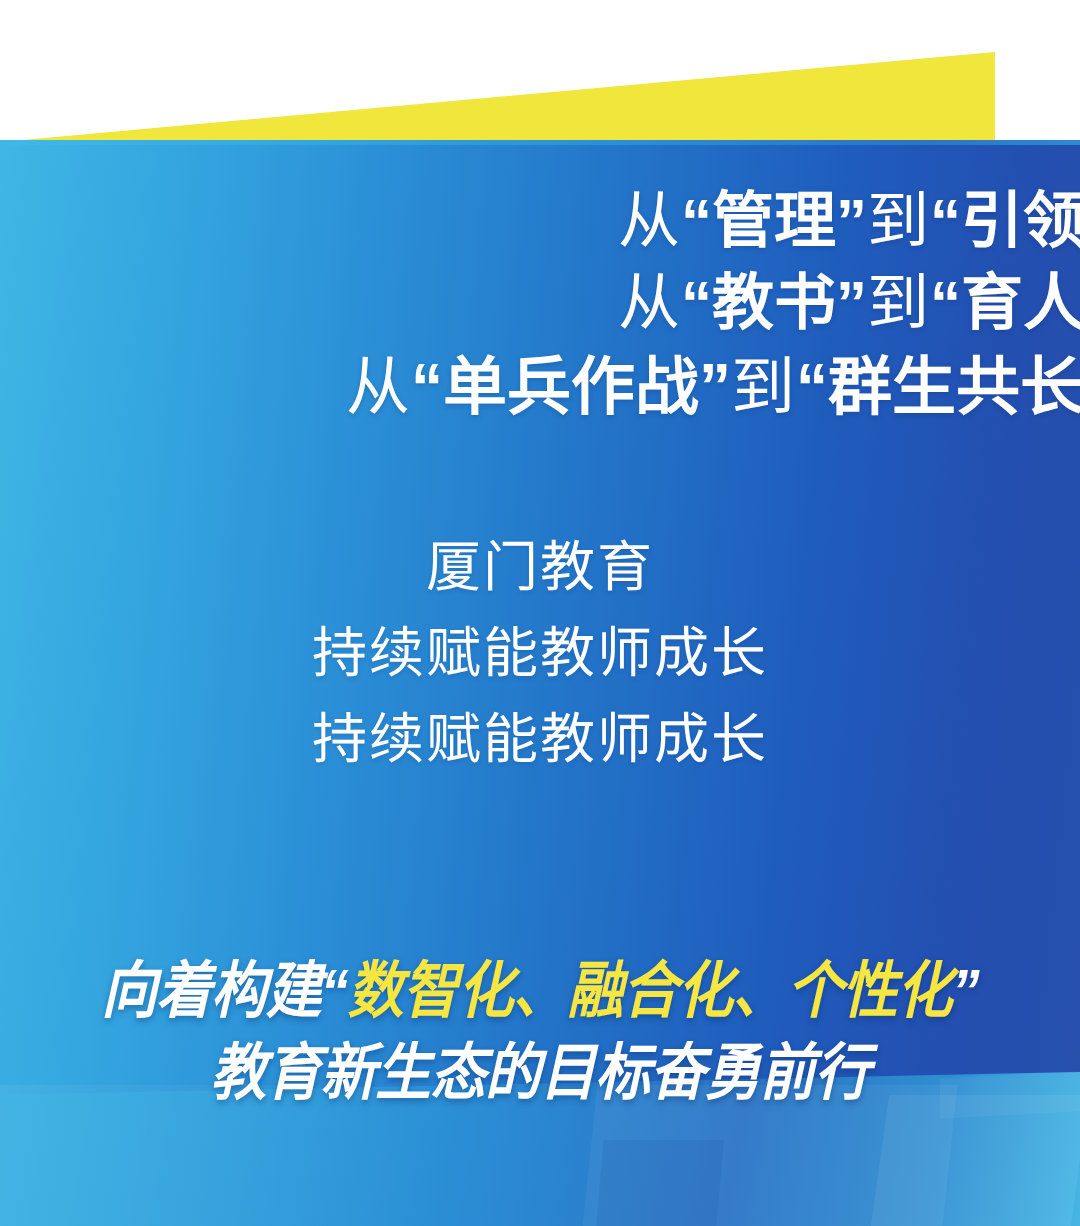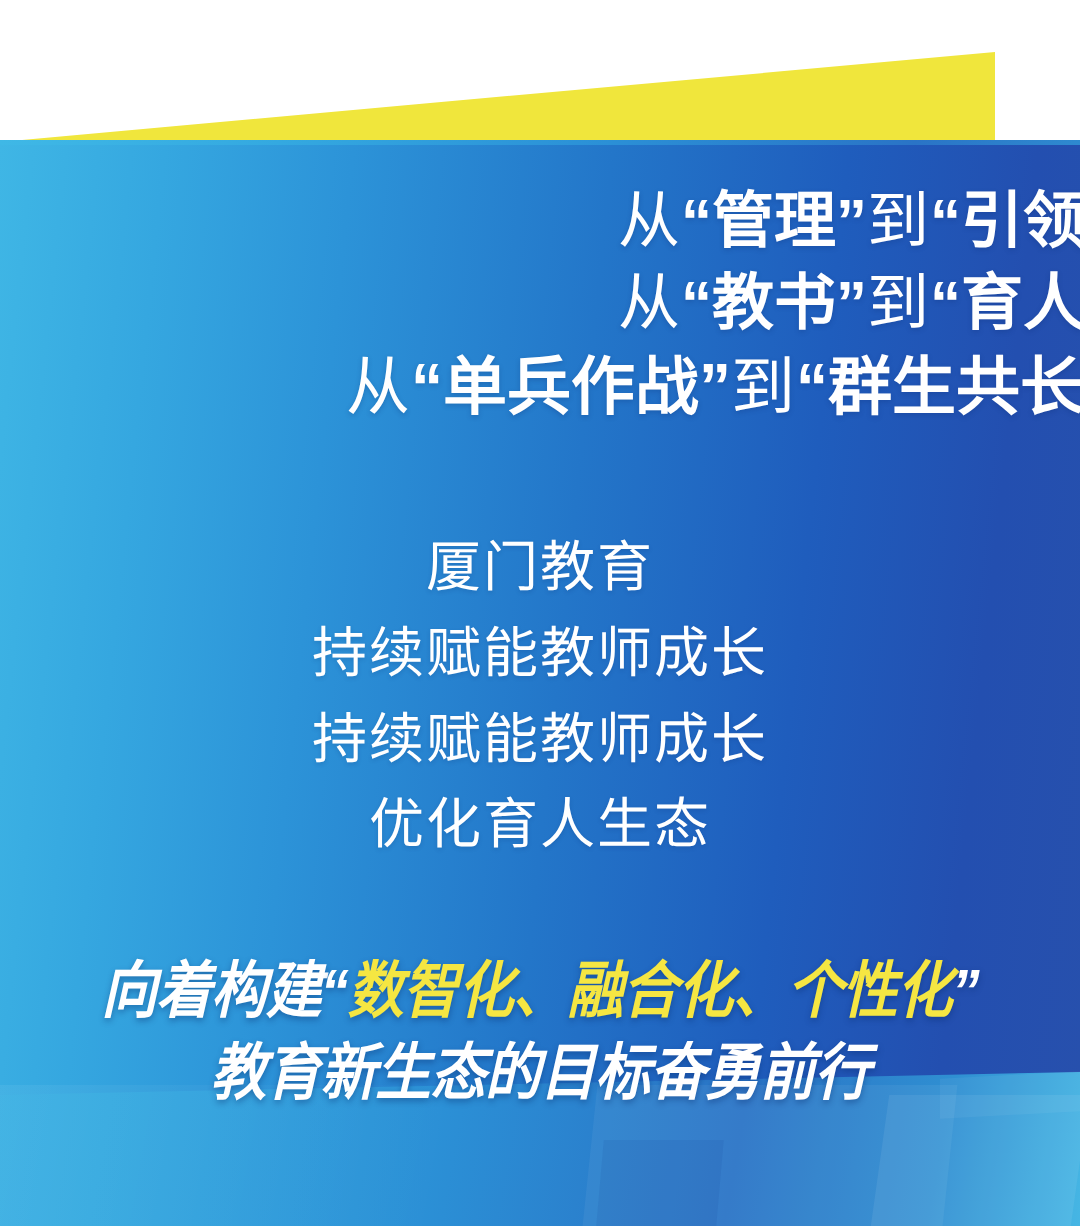--- a/index.html
+++ b/index.html
@@ -227,21 +227,20 @@
       <span class="headline-line wide">
         <span class="hl-plain">从</span><span class="hl-strong">“</span><span class="hl-strong">单兵作战</span><span class="hl-strong">”</span><span class="hl-plain">到</span><span class="hl-strong">“</span><span class="hl-strong">群生共长</span><span class="hl-strong">”</span>
       </span>
 
     </div>
 
     <div class="mid-block">
       <span class="mid-line">厦门教育</span>
       <span class="mid-line">持续赋能教师成长</span>
       <span class="mid-line">持续赋能教师成长</span>
-      <span class="mid-line">优化育人生态</span>
     </div>
 
     <div class="slogan">
       <span class="slogan-line">
         <span>向着构建</span><span class="slogan-quote">“</span><span class="slogan-accent">数智化、融合化、个性化</span><span class="slogan-quote">”</span>
       </span>
       <span class="slogan-line">教育新生态的目标奋勇前行</span>
     </div>
 
   </div>

